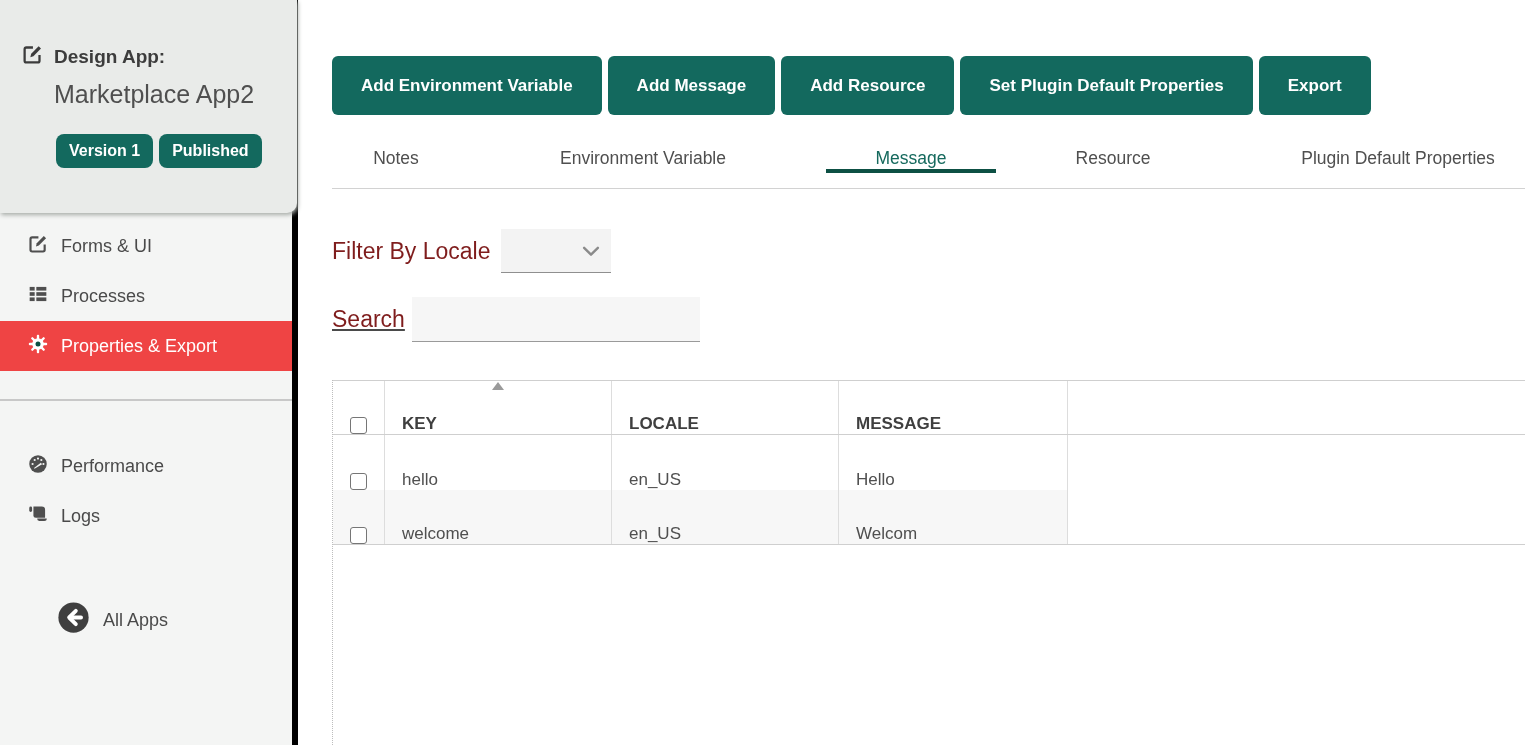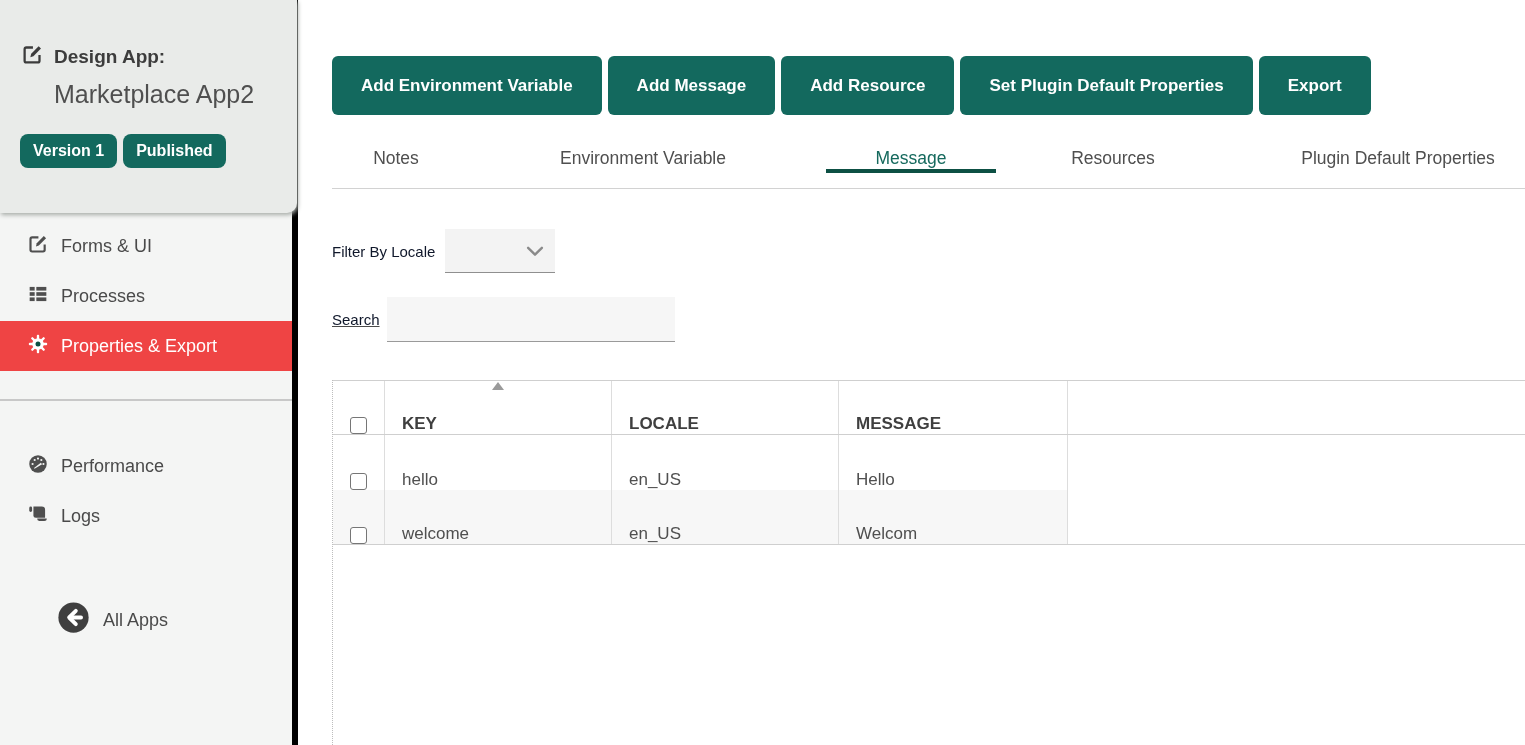--- a/index.html
+++ b/index.html
@@ -28,21 +28,21 @@
     box-shadow: 1px 2px 4px 0 #a8ada9;
     padding-top: 44px;
   }
   .app-card-title-row {
     display: flex; align-items: center; gap: 11px;
     padding-left: 22px;
   }
   .app-card-title-row svg { color: #3c3c3c; }
   .app-card-title { font-size: 19px; font-weight: bold; color: #3c3c3c; }
   .app-name { padding-left: 54px; margin-top: 11px; font-size: 25px; color: #4f4f4f; }
-  .badge-row { display: flex; gap: 6px; padding-left: 20px; margin-top: 25px; }
+  .badge-row { display: flex; gap: 6px; padding-left: 20px; margin-top: 25px; margin-left: 36px; }
   .badge {
     background: #13695e; color: #ffffff;
     font-size: 16px; font-weight: bold;
     padding: 8px 13px; border-radius: 8px;
     border: none; cursor: pointer;
     font-family: "Liberation Sans", sans-serif;
   }
 
   .nav { margin-top: 8px; }
   .nav-item {
@@ -91,21 +91,21 @@
   .tab:nth-child(3) { width: 170px; }
   .tab:nth-child(4) { width: 168px; }
   .tab:nth-child(5) { width: 336px; }
   .tab.active {
     color: #15695d;
     border-bottom: 4px solid #0d5044;
     margin-bottom: -1px;
   }
 
   .filter-row { margin-top: 40px; display: flex; align-items: center; }
-  .field-label { font-size: 15px; color: #0f172a; }
+  .field-label { font-size: 23px; color: #7f1d1d; }
   .locale-select {
     margin-left: 10px; width: 110px; height: 44px;
     background: #f3f3f3; border: none;
     border-bottom: 1.5px solid #8f8f8f;
     position: relative; cursor: pointer;
   }
   .locale-select .chev { position: absolute; right: 9px; top: 11px; }
 
   .search-row { margin-top: 24px; display: flex; align-items: center; text-decoration: underline; }
   .search-input {
@@ -272,21 +272,21 @@
     <button class="btn">Add Message</button>
     <button class="btn">Add Resource</button>
     <button class="btn">Set Plugin Default Properties</button>
     <button class="btn">Export</button>
   </div>
 
   <div class="tabs">
     <div class="tab">Notes</div>
     <div class="tab">Environment Variable</div>
     <div class="tab active">Message</div>
-    <div class="tab">Resources</div>
+    <div class="tab">Resource</div>
     <div class="tab">Plugin Default Properties</div>
   </div>
 
   <div class="filter-row">
     <span class="field-label">Filter By Locale</span>
     <div class="locale-select">
       <span class="chev">
         <svg width="22" height="22" viewBox="0 0 24 24">
           <path d="M4.5 8.5l7.5 7.5 7.5-7.5" fill="none" stroke="#8a8a8a" stroke-width="2.6" stroke-linecap="round" stroke-linejoin="round"></path>
         </svg>

